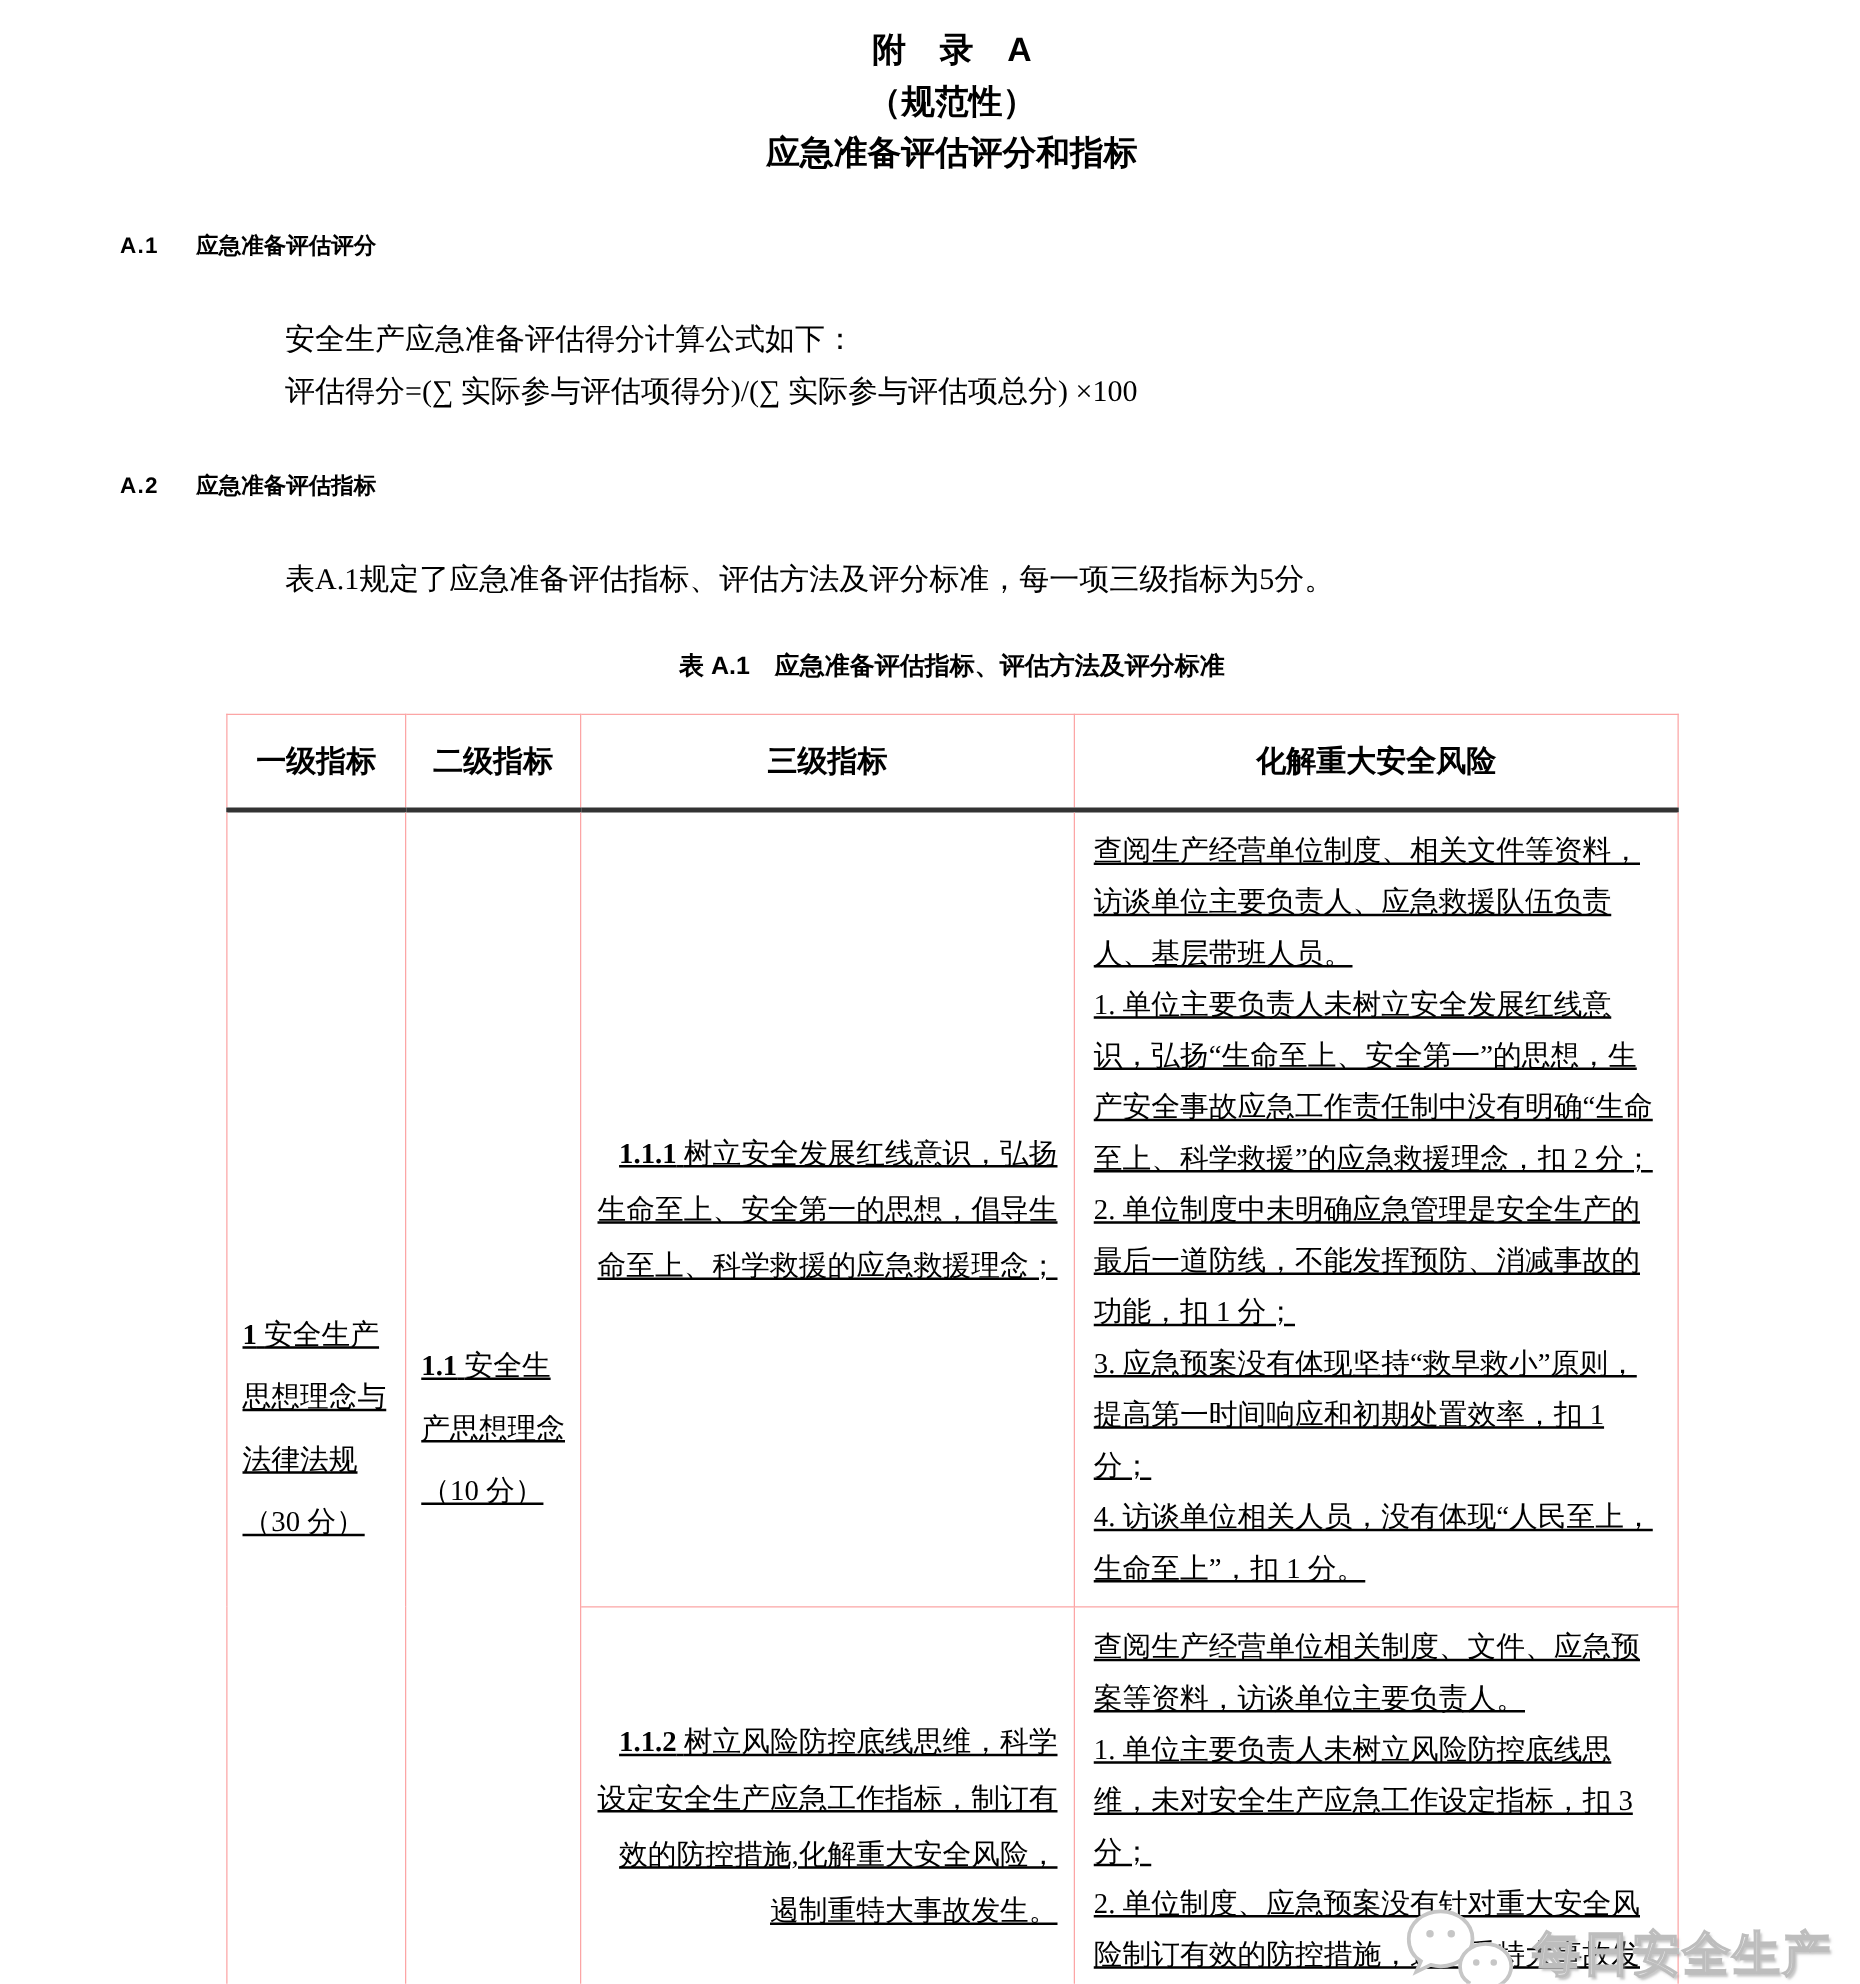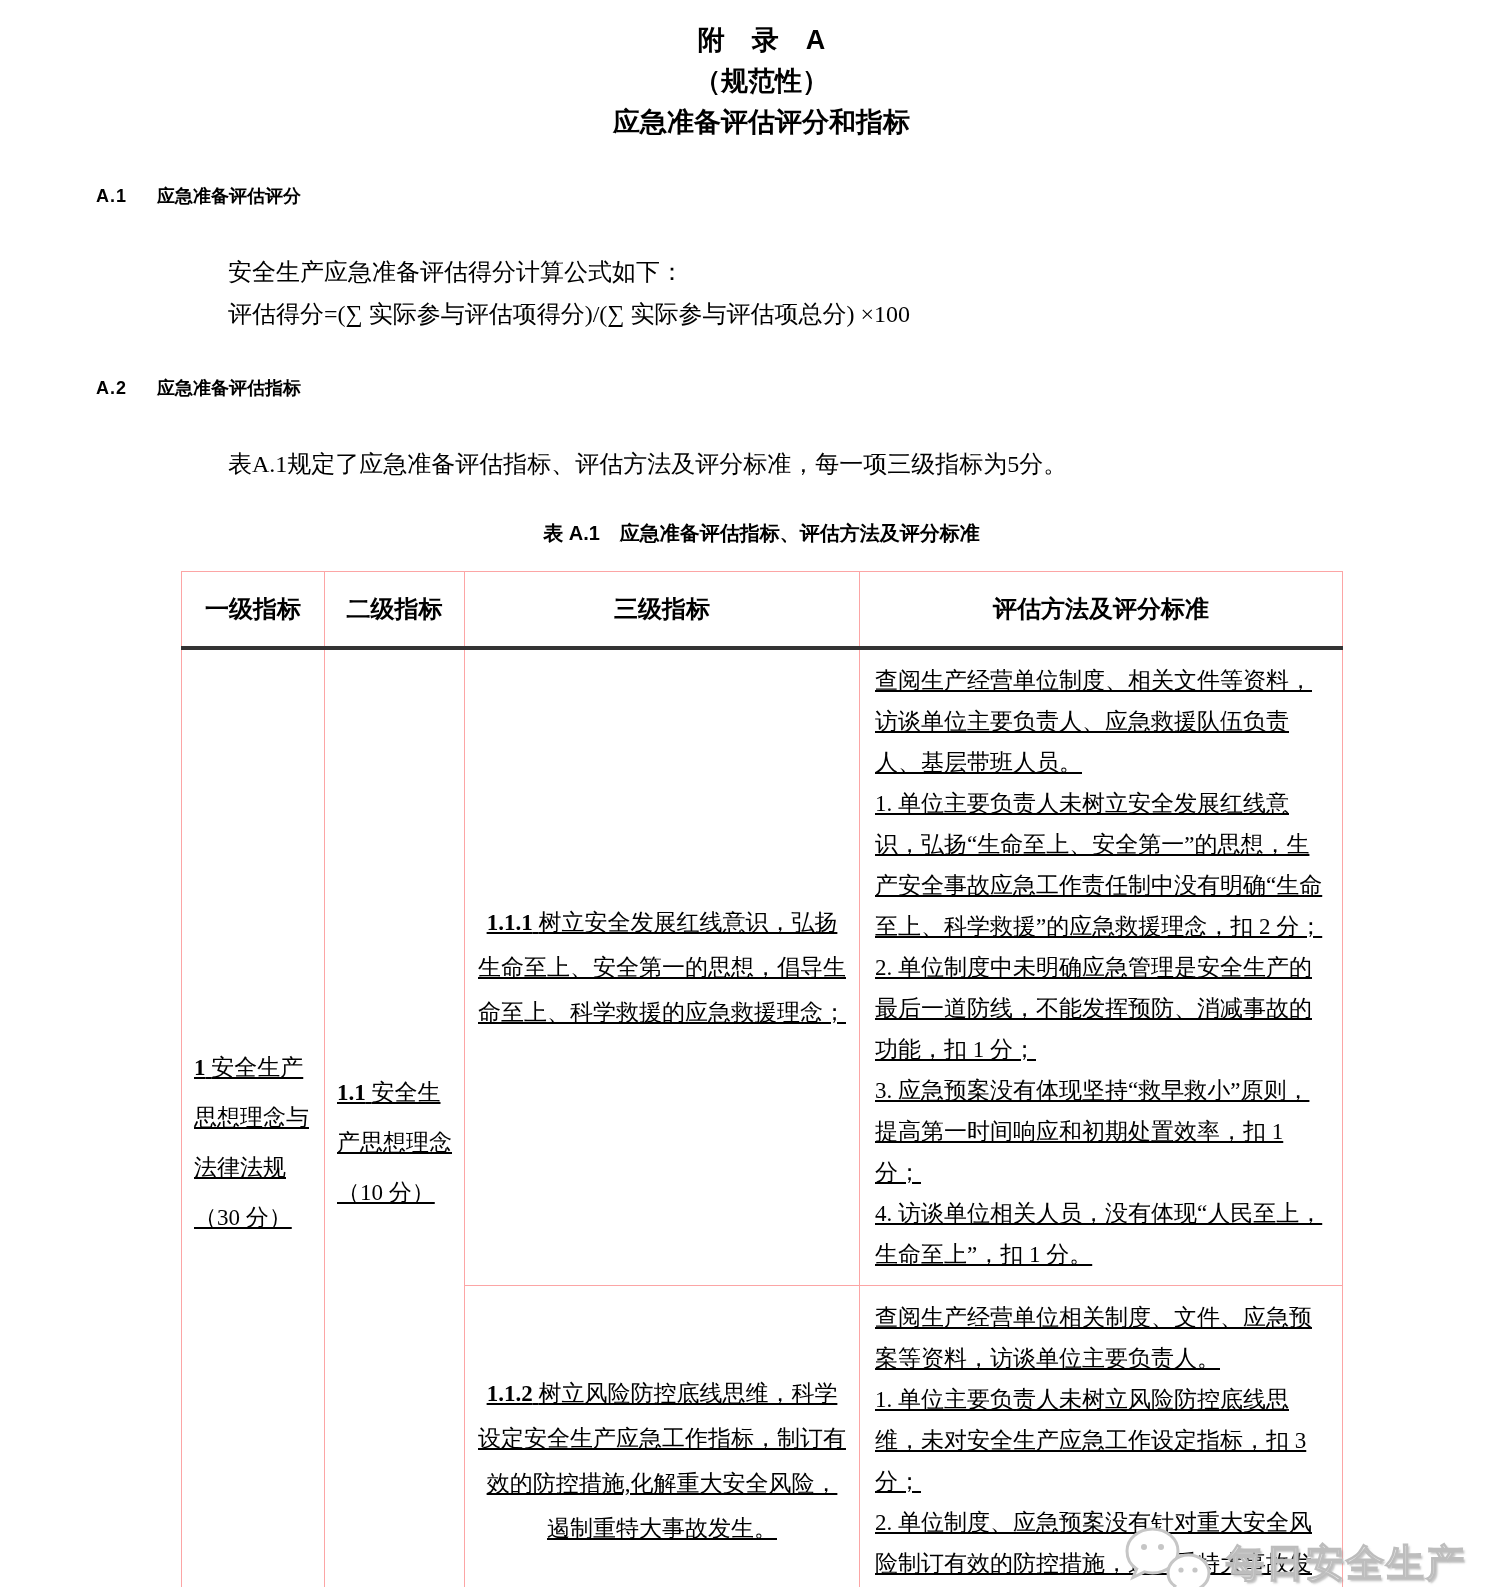--- a/index.html
+++ b/index.html
@@ -64,21 +64,21 @@
     border-bottom: 4px solid #333;
   }
   td.cell-l1, td.cell-l2 {
     font-size: 23px; line-height: 50px;
     padding: 0 10px 0 12px;
     vertical-align: middle; text-align: left;
   }
   td.cell-l3 {
     font-size: 23px; line-height: 45px;
     padding: 0 13px;
-    vertical-align: middle; text-align: center;
+    vertical-align: middle; text-align: right;
   }
   td.cell-method {
     font-size: 23px; line-height: 41px;
     padding: 10px 15px;
     vertical-align: middle; text-align: left;
   }
   td.cell-method p, td.cell-l3 p, td.cell-l1 p, td.cell-l2 p { margin: 0; text-decoration: underline; }
   .row-1 td { height: 585px; }
   .row-2 td { height: 352px; }
   .num { font-weight: bold; }
@@ -126,21 +126,21 @@
     <col style="width:143px">
       <col style="width:140px">
       <col style="width:395px">
       <col style="width:483px">
   </colgroup>
   <thead>
     <tr>
       <th>一级指标</th>
       <th>二级指标</th>
       <th>三级指标</th>
-      <th>评估方法及评分标准</th>
+      <th>化解重大安全风险</th>
     </tr>
   </thead>
   <tbody>
     <tr class="row-1">
       <td class="cell-l1" rowspan="2">
         <p><span class="num">1</span> <span>安全生产思想理念与法律法规</span></p>
         <p>（30 分）</p>
       </td>
       <td class="cell-l2" rowspan="2">
         <p><span class="num">1.1</span> <span>安全生产思想理念</span></p>

